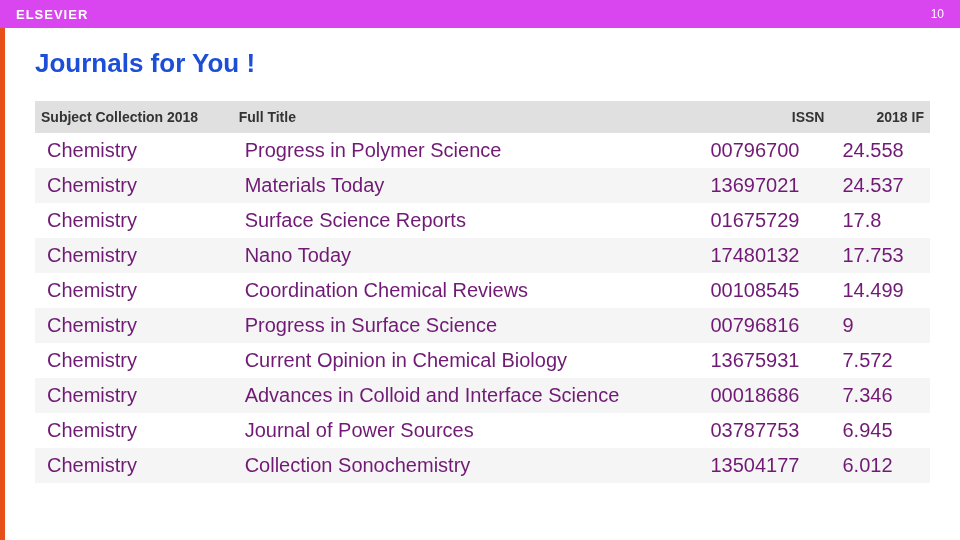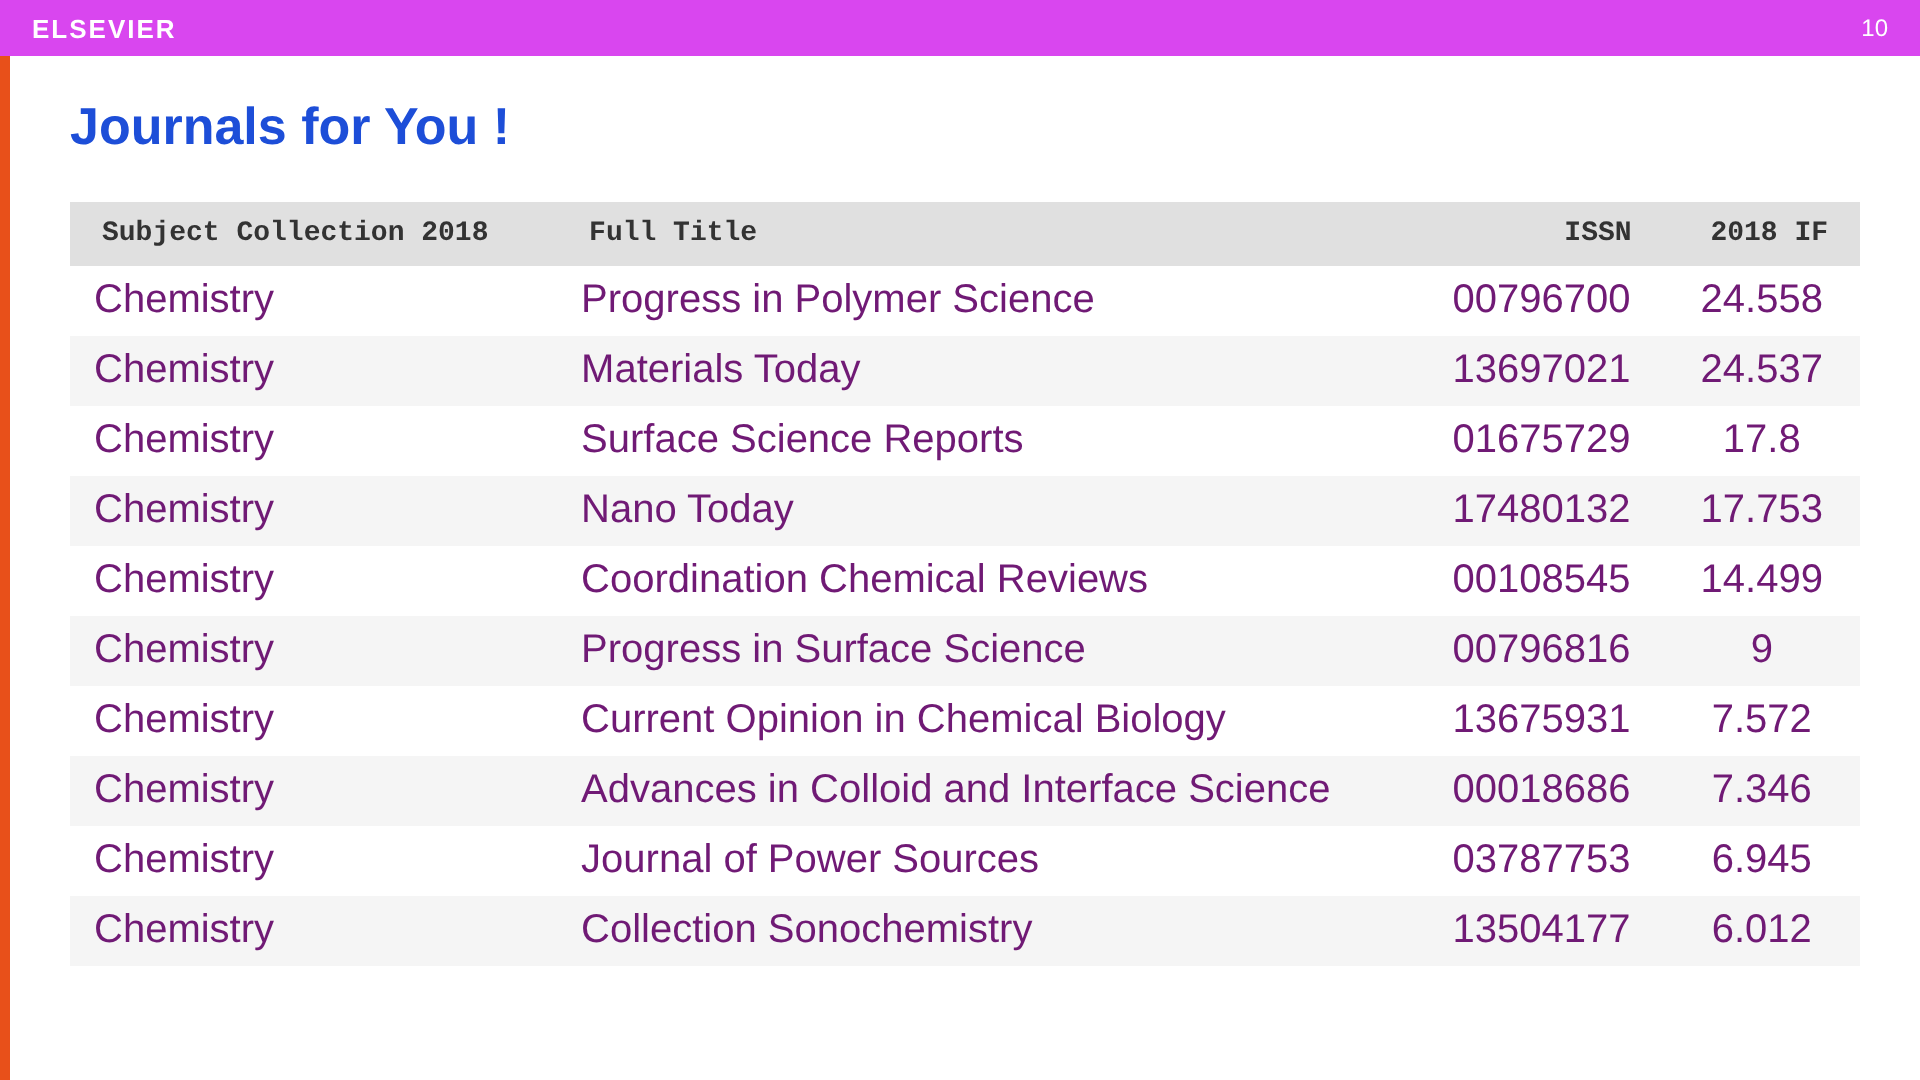--- a/index.html
+++ b/index.html
@@ -63,26 +63,25 @@
       width: 100%;
       border-collapse: collapse;
       font-size: 14px;
     }
 
     thead tr {
       background: #e0e0e0;
     }
 
     thead th {
-      padding: 8px 16px;
+      padding: 8px 6px;
       text-align: left;
       font-weight: bold;
       color: #333333;
       font-size: 14px;
-      font-family: Liberation Mono, monospace;
     }
 
     thead th:nth-child(3),
     thead th:nth-child(4) {
       text-align: right;
     }
 
     tbody tr {
       background: #ffffff;
     }
@@ -92,21 +91,21 @@
     }
 
     tbody td {
       padding: 6px 12px;
       color: #701a75;
       font-size: 20px;
     }
 
     tbody td:nth-child(3),
     tbody td:nth-child(4) {
-      text-align: center;
+      text-align: left;
     }
   </style>
 </head>
 <body>
 
 <div id="header">
   <span id="header-logo">ELSEVIER</span>
   <span id="header-page">10</span>
 </div>
 

